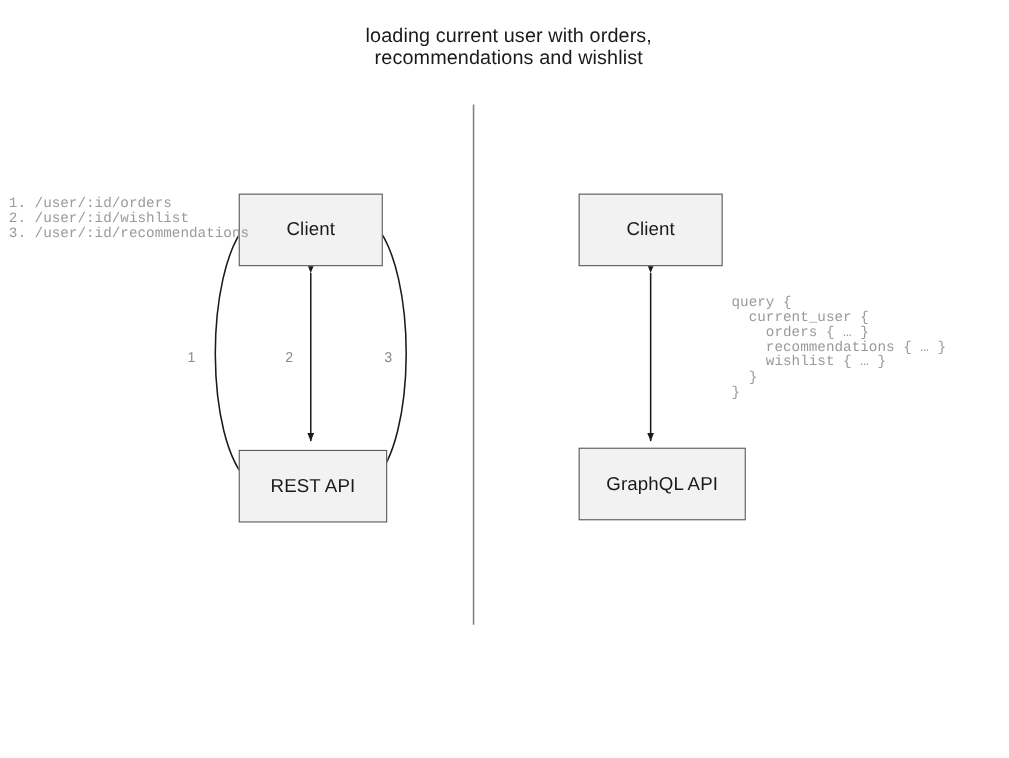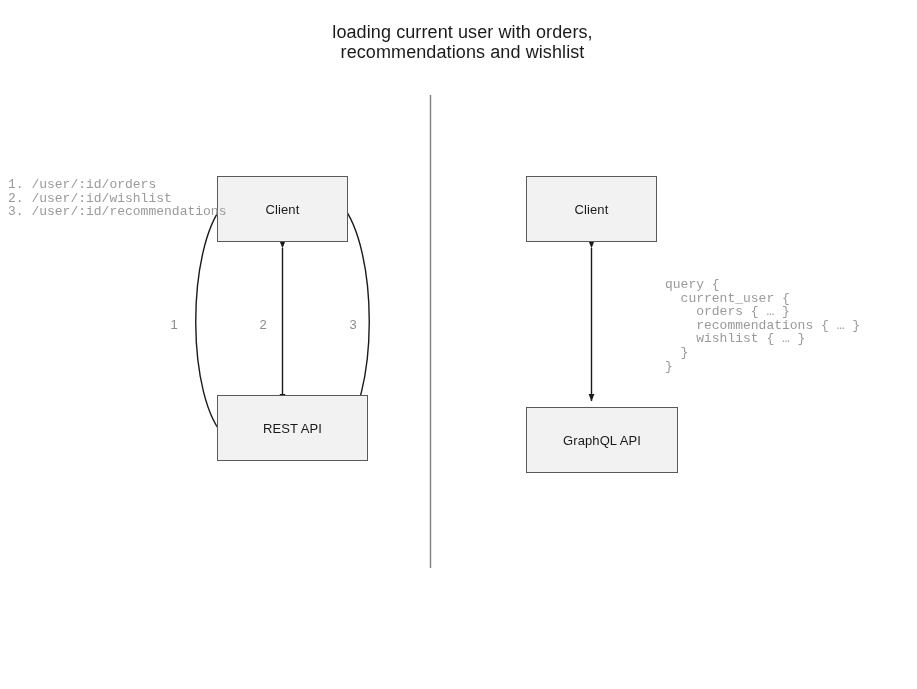--- a/index.html
+++ b/index.html
@@ -33,26 +33,26 @@
   }
   
   .node {
     position: absolute;
     box-sizing: border-box;
     background: #f2f2f2;
     border: 1.3px solid #595959;
     display: flex;
     align-items: center;
     justify-content: center;
-    font-size: 13px;
+    font-size: 17px;
     color: #1a1a1a;
     letter-spacing: 0.1px;
   }
   #rest-client      { left: 217px; top: 176px; width: 131px; height: 66px; }
-  #rest-api         { left: 217px; top: 395px; width: 151px; height: 66px; }
+  #rest-api         { left: 217px; top: 409px; width: 135px; height: 66px; }
   #graphql-client   { left: 526px; top: 176px; width: 131px; height: 66px; }
   #graphql-api      { left: 526px; top: 407px; width: 152px; height: 66px; }
   
   #wires {
     position: absolute;
     left: 0;
     top: 0;
     width: 917px;
     height: 689px;
     pointer-events: none;
@@ -60,21 +60,21 @@
   
   .code-block {
     position: absolute;
     font-family: "Liberation Mono", "DejaVu Sans Mono", monospace;
     font-size: 13px;
     line-height: 13.6px;
     color: #9a9a9a;
     white-space: pre;
   }
   #rest-endpoints { left: 8px; top: 178px; }
-  #graphql-query  { left: 665px; top: 278px; }
+  #graphql-query  { left: 665px; top: 268px; }
   
   .arrow-label {
     position: absolute;
     font-size: 13px;
     color: #8c8c8c;
     text-align: center;
     width: 20px;
   }
   #label-1 { left: 164px; top: 317px; }
   #label-2 { left: 253px; top: 317px; }

